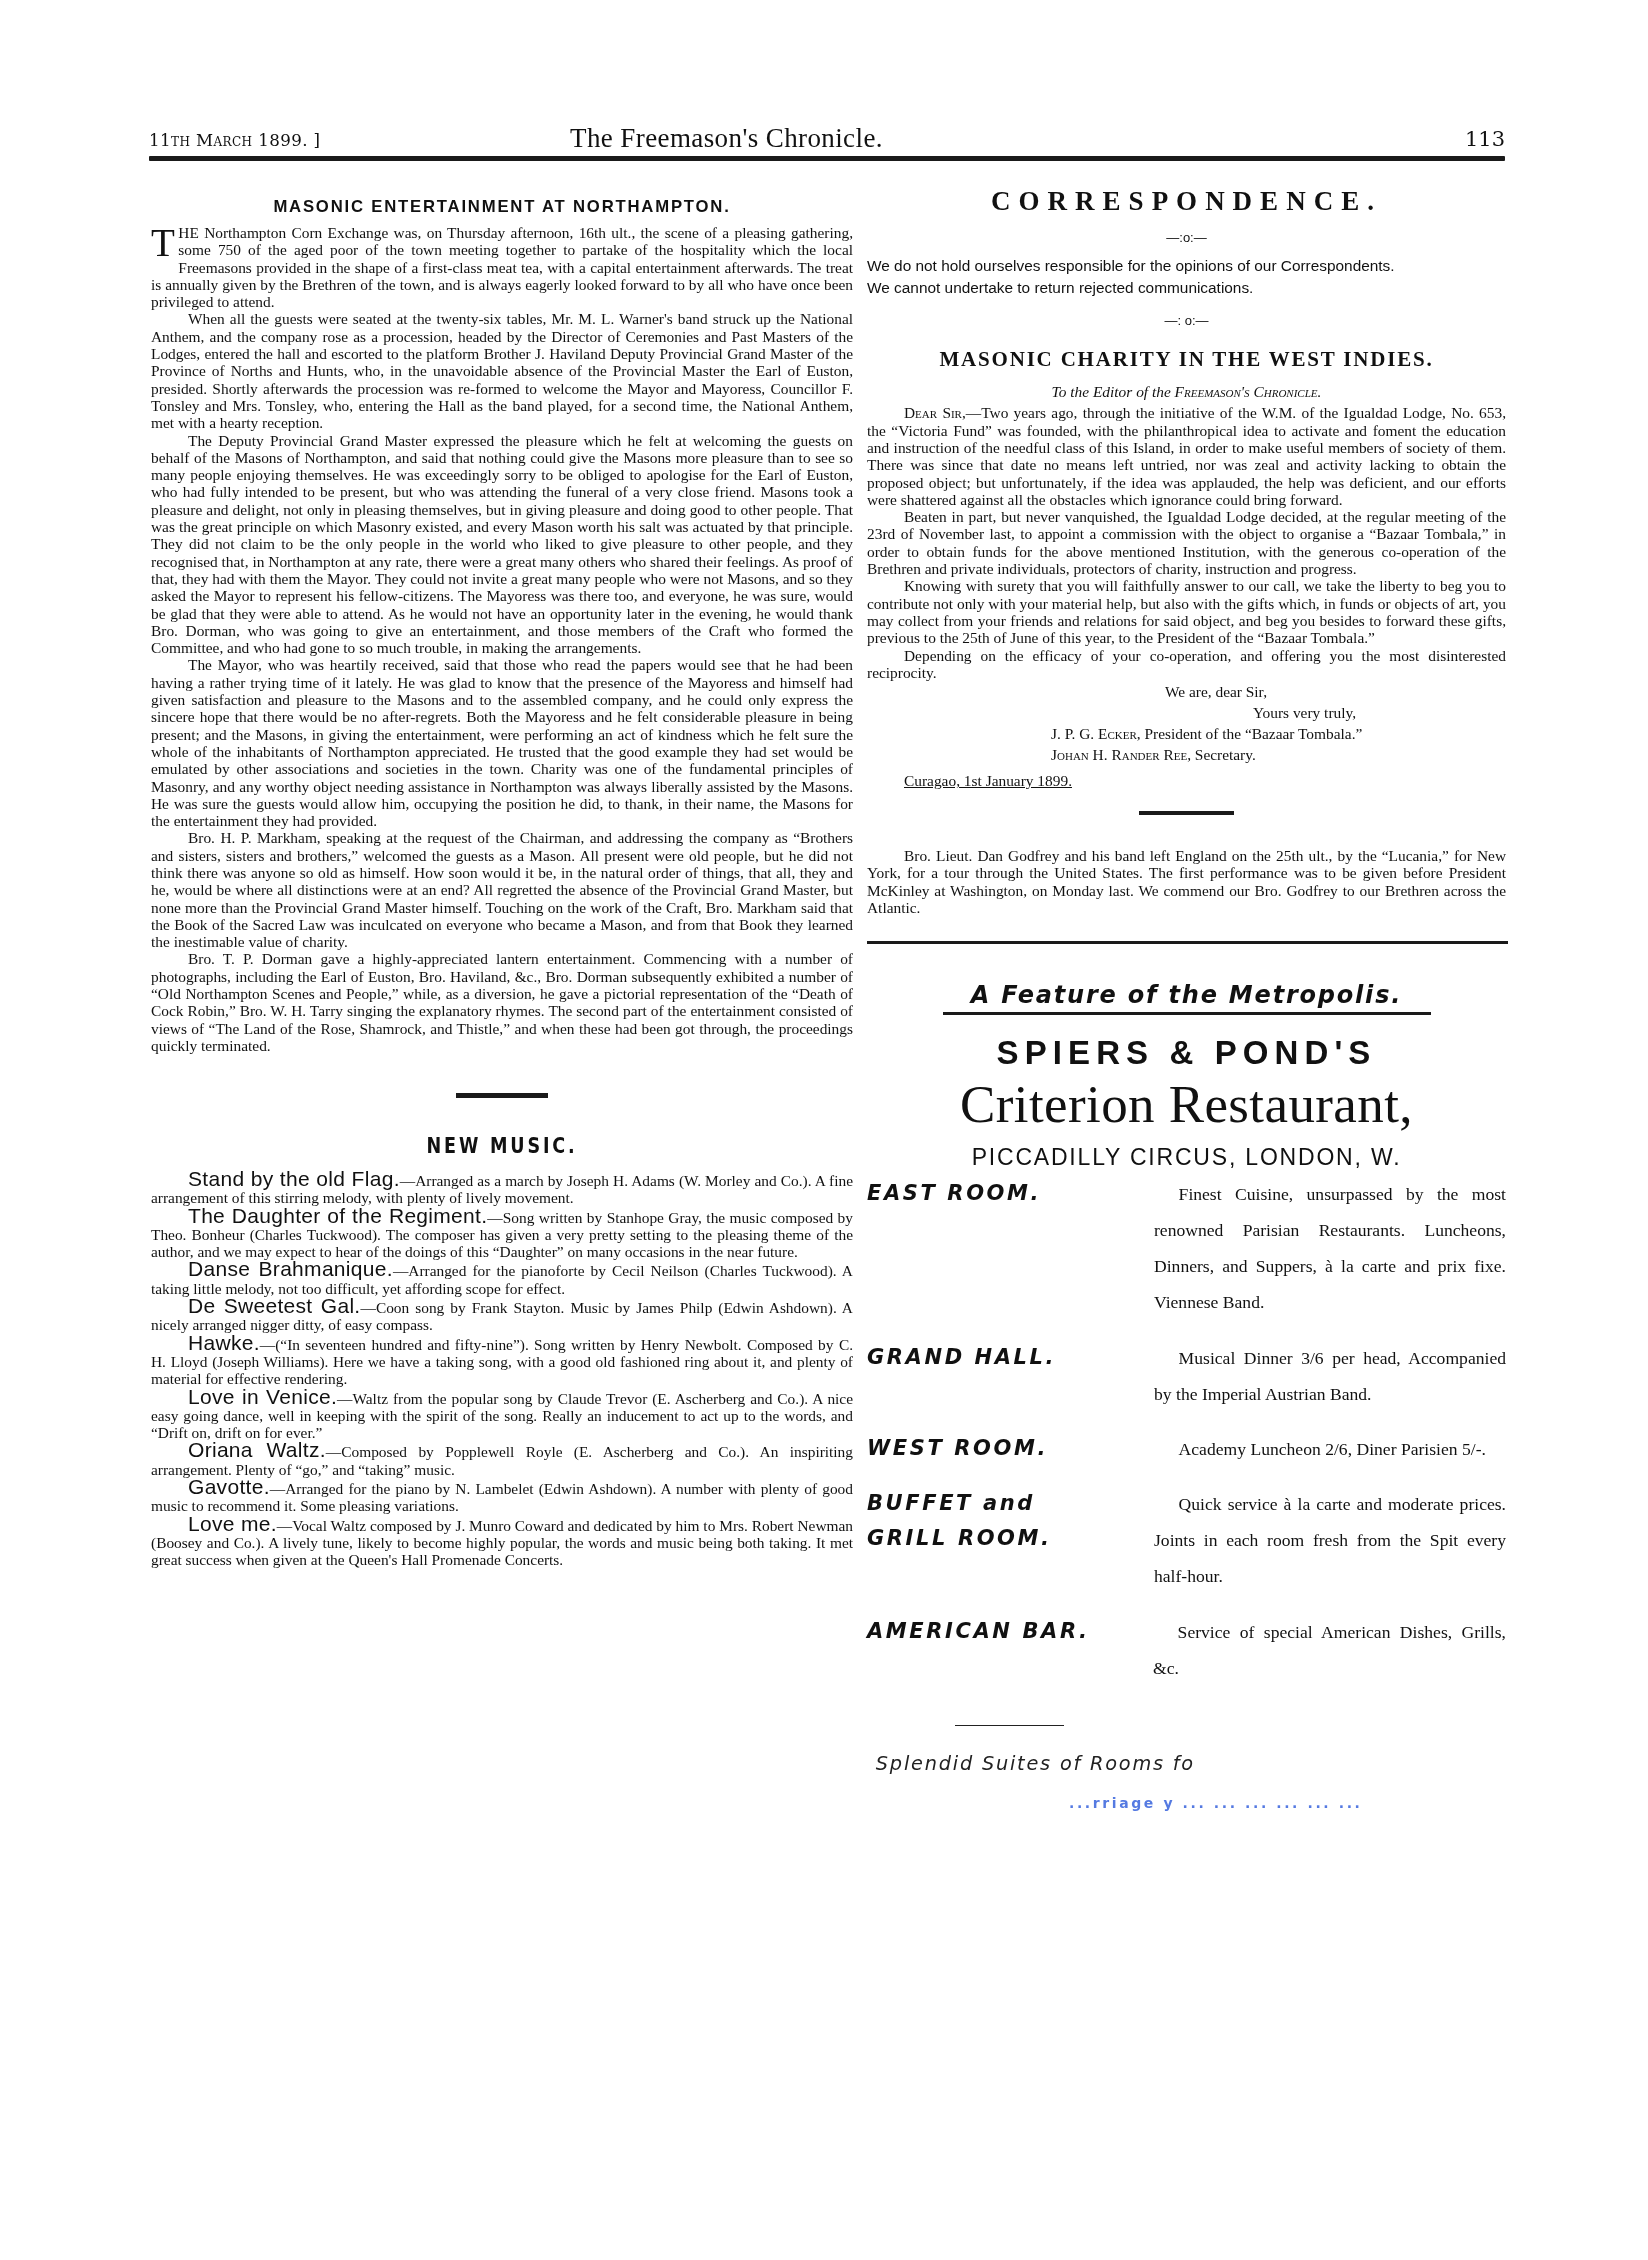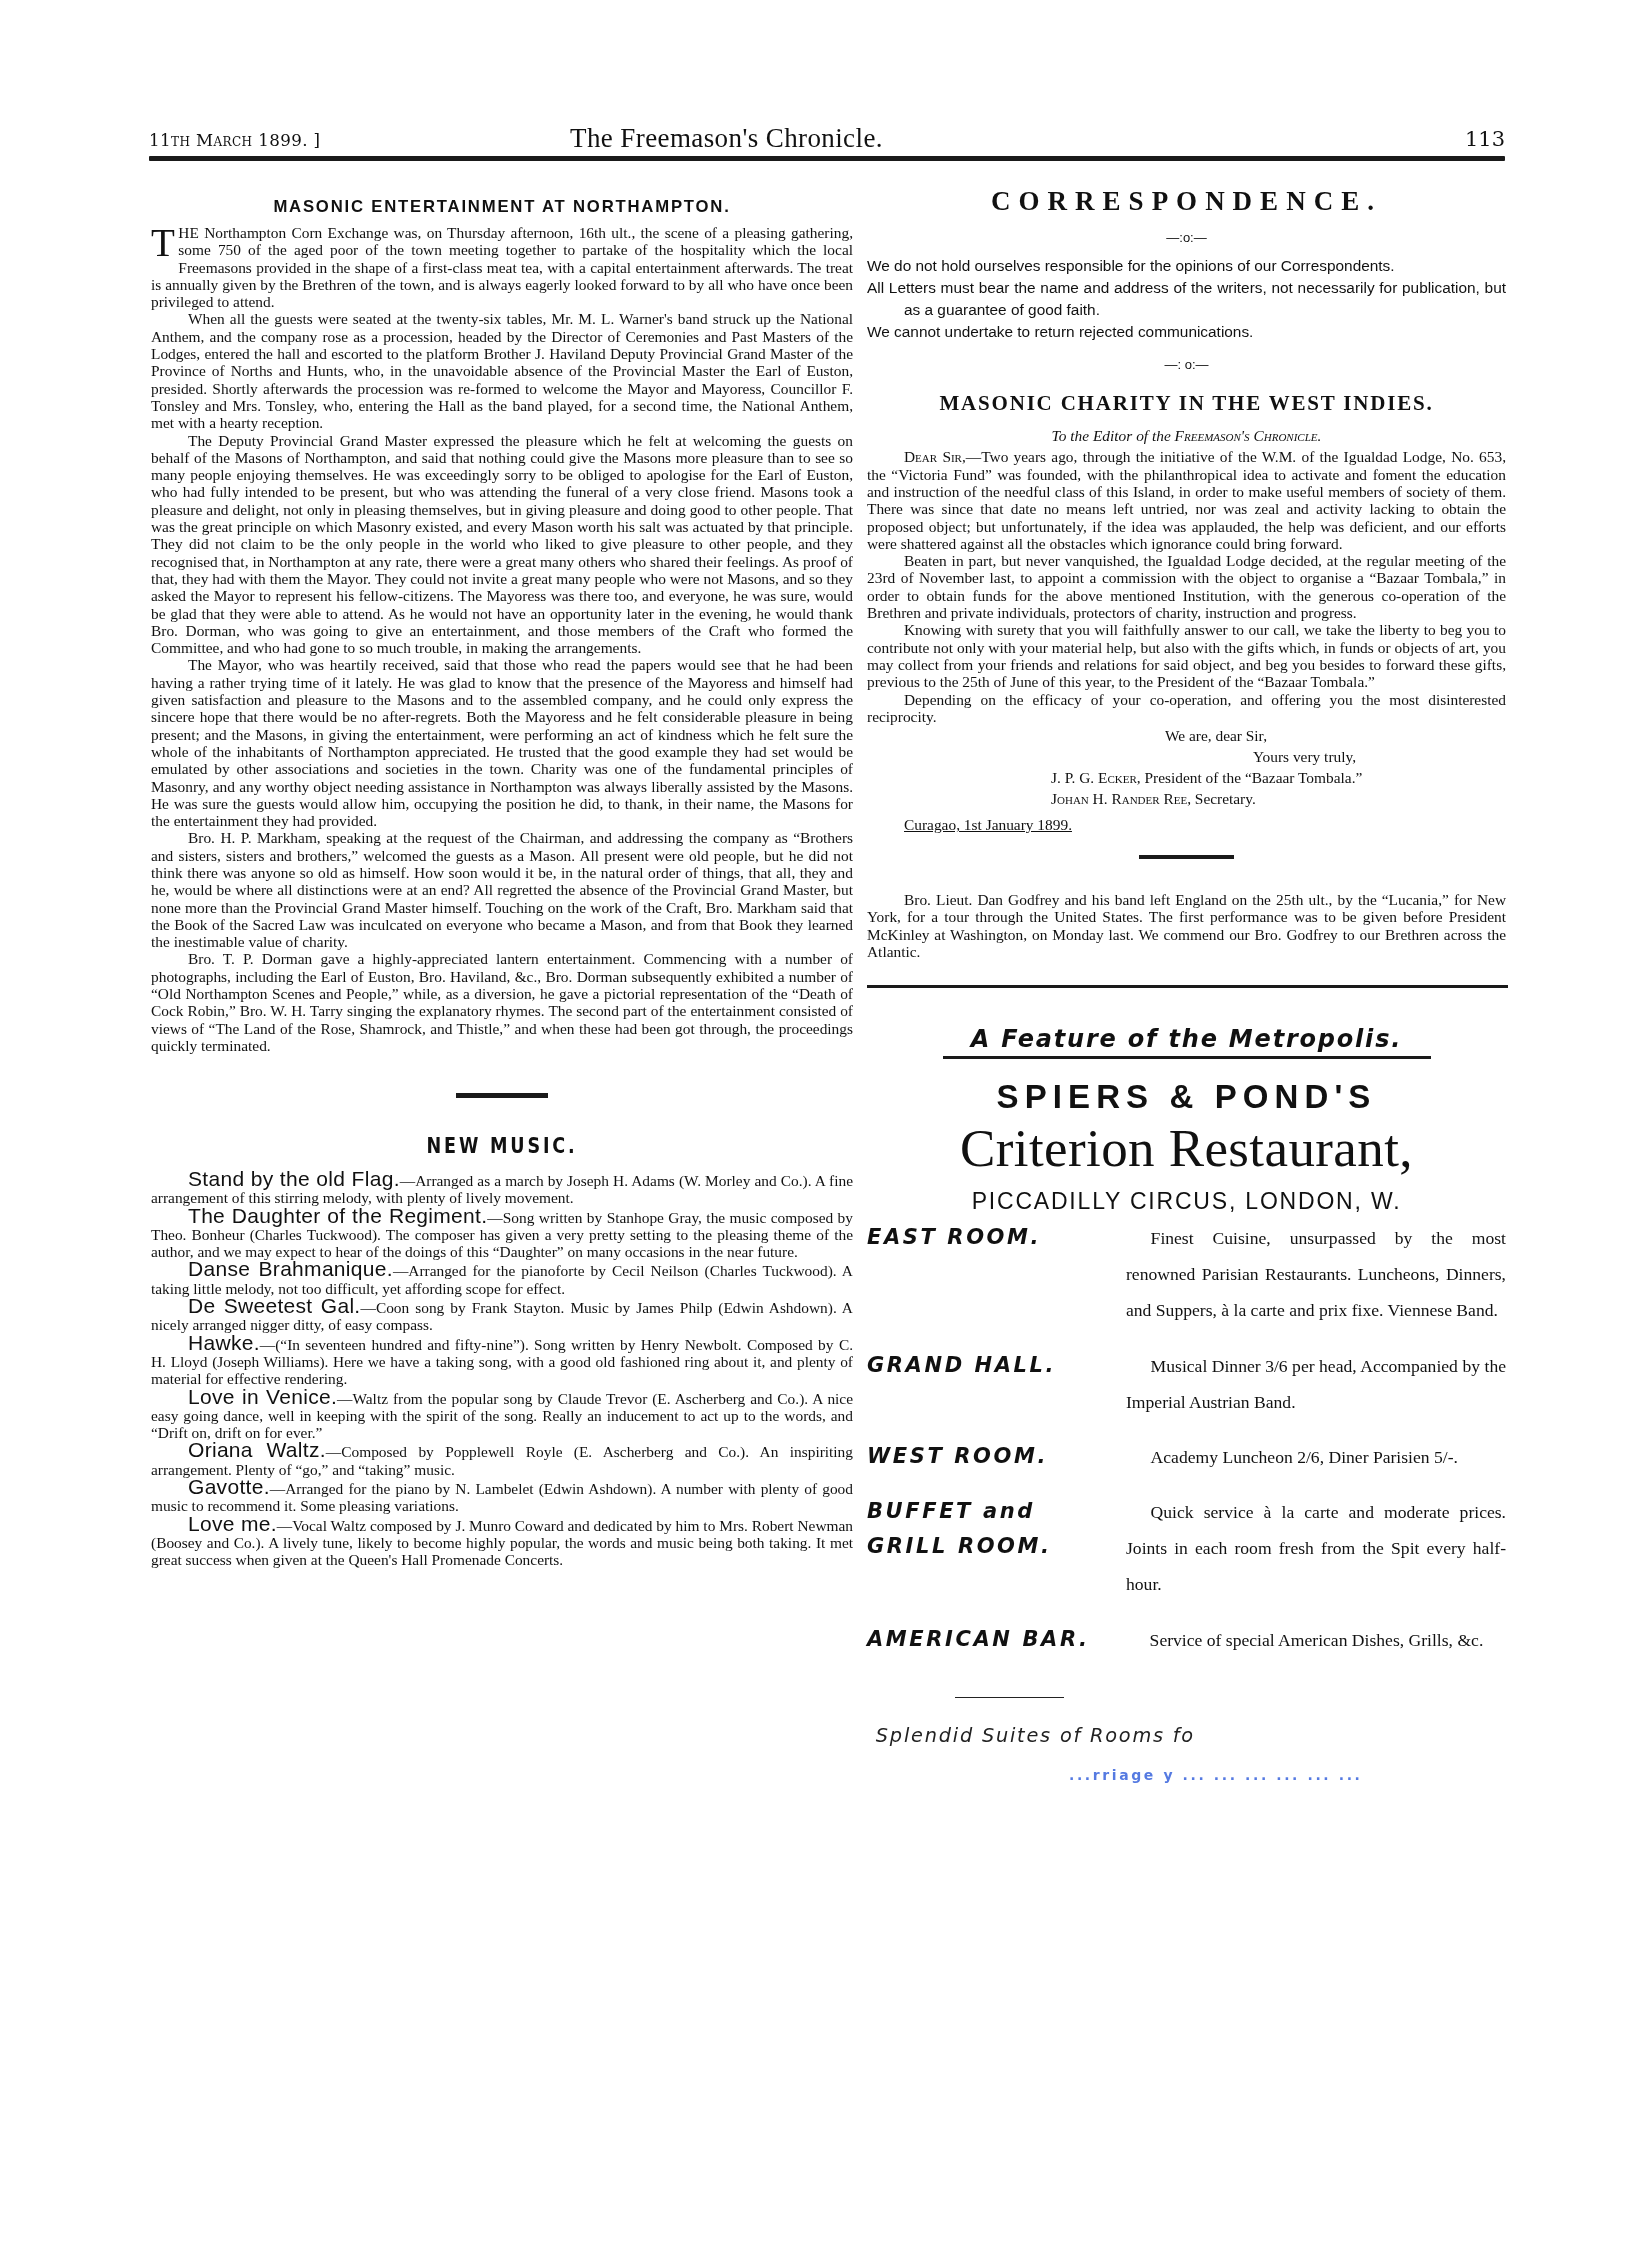--- a/index.html
+++ b/index.html
@@ -35,21 +35,21 @@
   .sc { font-variant:small-caps; }
   .signoff { font-size:15.4px; line-height:21px; }
 
   .full-rule { height:2.6px; background:#1a1a1a; width:641px; }
   .ad-feature { font-family:"DejaVu Sans", sans-serif; font-weight:bold; font-style:italic; font-size:24px; letter-spacing:1.8px; text-align:center; margin:0; }
   .ad-feature-line { width:488px; height:2.6px; background:#1a1a1a; margin:3.5px auto 0; }
   .ad-spiers { font-family:"Liberation Sans", sans-serif; font-weight:bold; font-size:33px; letter-spacing:6.1px; text-align:center; margin:0; }
   .ad-criterion { font-family:"Liberation Serif", serif; font-size:53px; letter-spacing:0.4px; text-align:center; margin:0; }
   .ad-address { font-family:"Liberation Sans", sans-serif; font-size:23px; letter-spacing:1.8px; text-align:center; margin:0; }
 
-  .room-row { display:flex; }
+  .room-row { display:flex;gap:28px; }
   .room-name { width:259px; flex:none; font-family:"DejaVu Sans", sans-serif; font-weight:bold; font-style:italic; font-size:21px; letter-spacing:2.6px; line-height:35px; }
   .room-desc { flex:1; font-family:"Liberation Serif", serif; font-size:17.6px; line-height:36px; text-align:justify; }
   .room-desc span.first { padding-left:24.6px; }
 
   .splendid { font-family:"DejaVu Sans", sans-serif; font-style:italic; font-size:19.3px; letter-spacing:1.8px; color:#222; }
   .faded-line { font-family:"DejaVu Sans", sans-serif; font-weight:bold; font-size:14px; letter-spacing:2.6px; color:#1d4ed8; opacity:0.75; }
 </style>
 </head>
 <body>
 
@@ -89,21 +89,20 @@
       <p class="nm-item"><span class="nm-title">Love me.</span><span>—Vocal Waltz composed by J. Munro Coward and dedicated by him to Mrs. Robert Newman (Boosey and Co.). A lively tune, likely to become highly popular, the words and music being both taking. It met great success when given at the Queen's Hall Promenade Concerts.</span></p>
     </div>
   </section>
 </div>
 
 <div class="abs col-right">
   <section>
     <h2 class="corr-title" style="margin-top:5.3px;">CORRESPONDENCE.</h2>
     <p class="ornament" style="margin:12.3px 0 10.5px;">—:o:—</p>
     <p class="notice">We do not hold ourselves responsible for the opinions of our Correspondents.</p>
-    <p class="notice">All Letters must bear the name and address of the writers, not necessarily for publication, but as a guarantee of good faith.</p>
     <p class="notice">We cannot undertake to return rejected communications.</p>
     <p class="ornament" style="margin:14px 0 19.3px;">—: o:—</p>
   </section>
 
   <section>
     <h2 class="charity-title">MASONIC CHARITY IN THE WEST INDIES.</h2>
     <p class="to-editor" style="margin:10.5px 0 3.5px;"><span>To the Editor of the </span><span class="sc">Freemason's Chronicle.</span></p>
     <div class="body-text">
       <p><span class="sc">Dear Sir,</span><span>—Two years ago, through the initiative of the W.M. of the Igualdad Lodge, No. 653, the “Victoria Fund” was founded, with the philanthropical idea to activate and foment the education and instruction of the needful class of this Island, in order to make useful members of society of them. There was since that date no means left untried, nor was zeal and activity lacking to obtain the proposed object; but unfortunately, if the idea was applauded, the help was deficient, and our efforts were shattered against all the obstacles which ignorance could bring forward.</span></p>
       <p>Beaten in part, but never vanquished, the Igualdad Lodge decided, at the regular meeting of the 23rd of November last, to appoint a commission with the object to organise a “Bazaar Tombala,” in order to obtain funds for the above mentioned Institution, with the generous co-operation of the Brethren and private individuals, protectors of charity, instruction and progress.</p>

